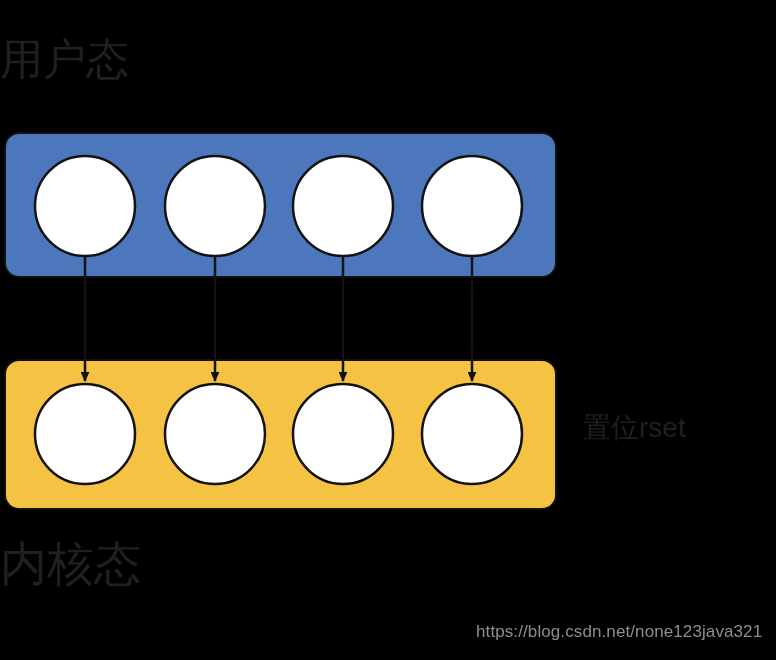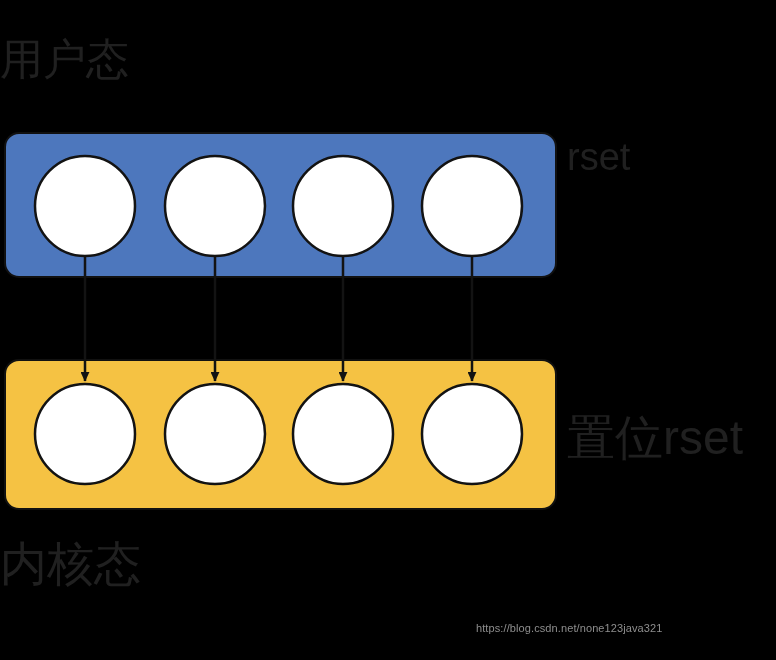--- a/index.html
+++ b/index.html
@@ -47,30 +47,30 @@
     font-size: 47px;
     color: #202020;
   }
   #label-rset {
     left: 567px;
     top: 138px;
     font-size: 38px;
     color: #202020;
   }
   #label-set-rset {
-    left: 567px;
+    left: 583px;
     top: 414px;
-    font-size: 48px;
+    font-size: 28px;
     color: #202020;
   }
   #watermark {
     position: absolute;
     left: 476px;
     top: 622px;
-    font-size: 11px;
+    font-size: 17px;
     color: #8e8e8e;
     letter-spacing: 0.1px;
     white-space: nowrap;
   }
 </style>
 </head>
 <body>
 
 <div id="canvas">
 
@@ -102,21 +102,20 @@
     <g>
       <circle cx="85" cy="434" r="50" fill="#ffffff" stroke="#131313" stroke-width="2.5"></circle>
       <circle cx="215" cy="434" r="50" fill="#ffffff" stroke="#131313" stroke-width="2.5"></circle>
       <circle cx="343" cy="434" r="50" fill="#ffffff" stroke="#131313" stroke-width="2.5"></circle>
       <circle cx="472" cy="434" r="50" fill="#ffffff" stroke="#131313" stroke-width="2.5"></circle>
     </g>
   </svg>
 
   <div class="label" id="label-user-mode">用户态</div>
 
-  <div class="label" id="label-rset">rset</div>
 
   <div class="label" id="label-set-rset">置位rset</div>
 
   <div class="label" id="label-kernel-mode">内核态</div>
 
   <div id="watermark">https://blog.csdn.net/none123java321</div>
 
 </div>
 
 </body></html>

